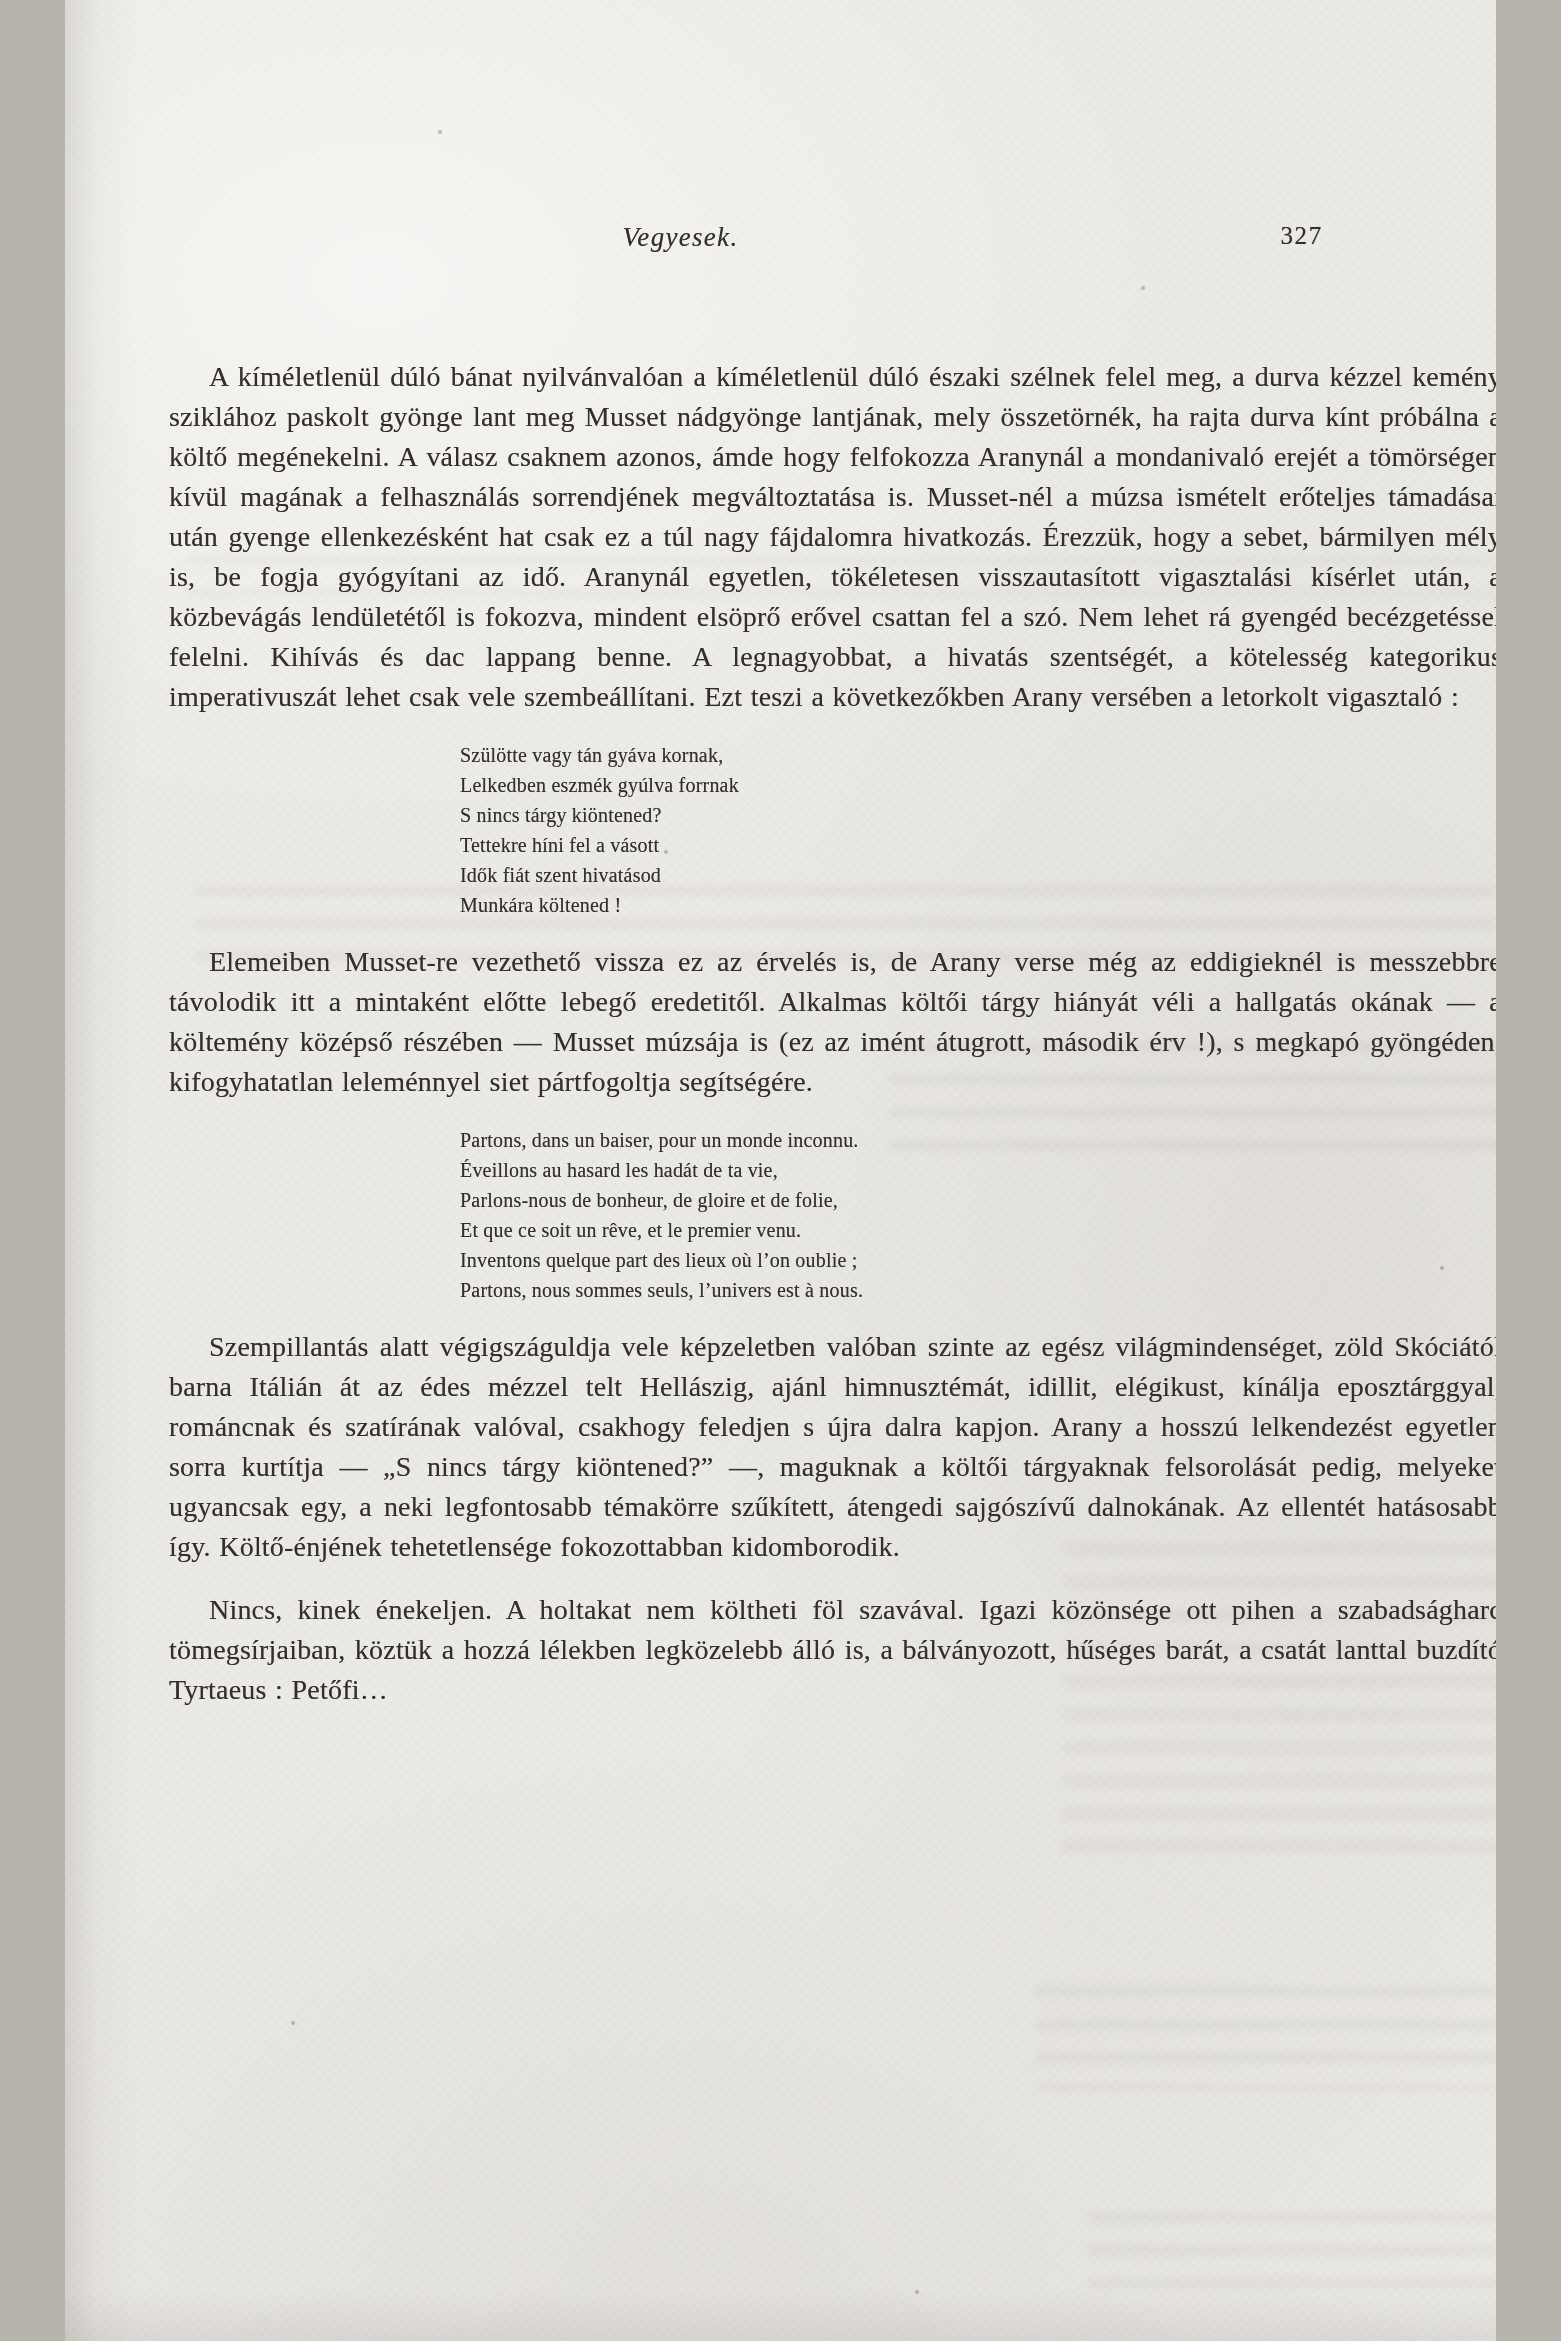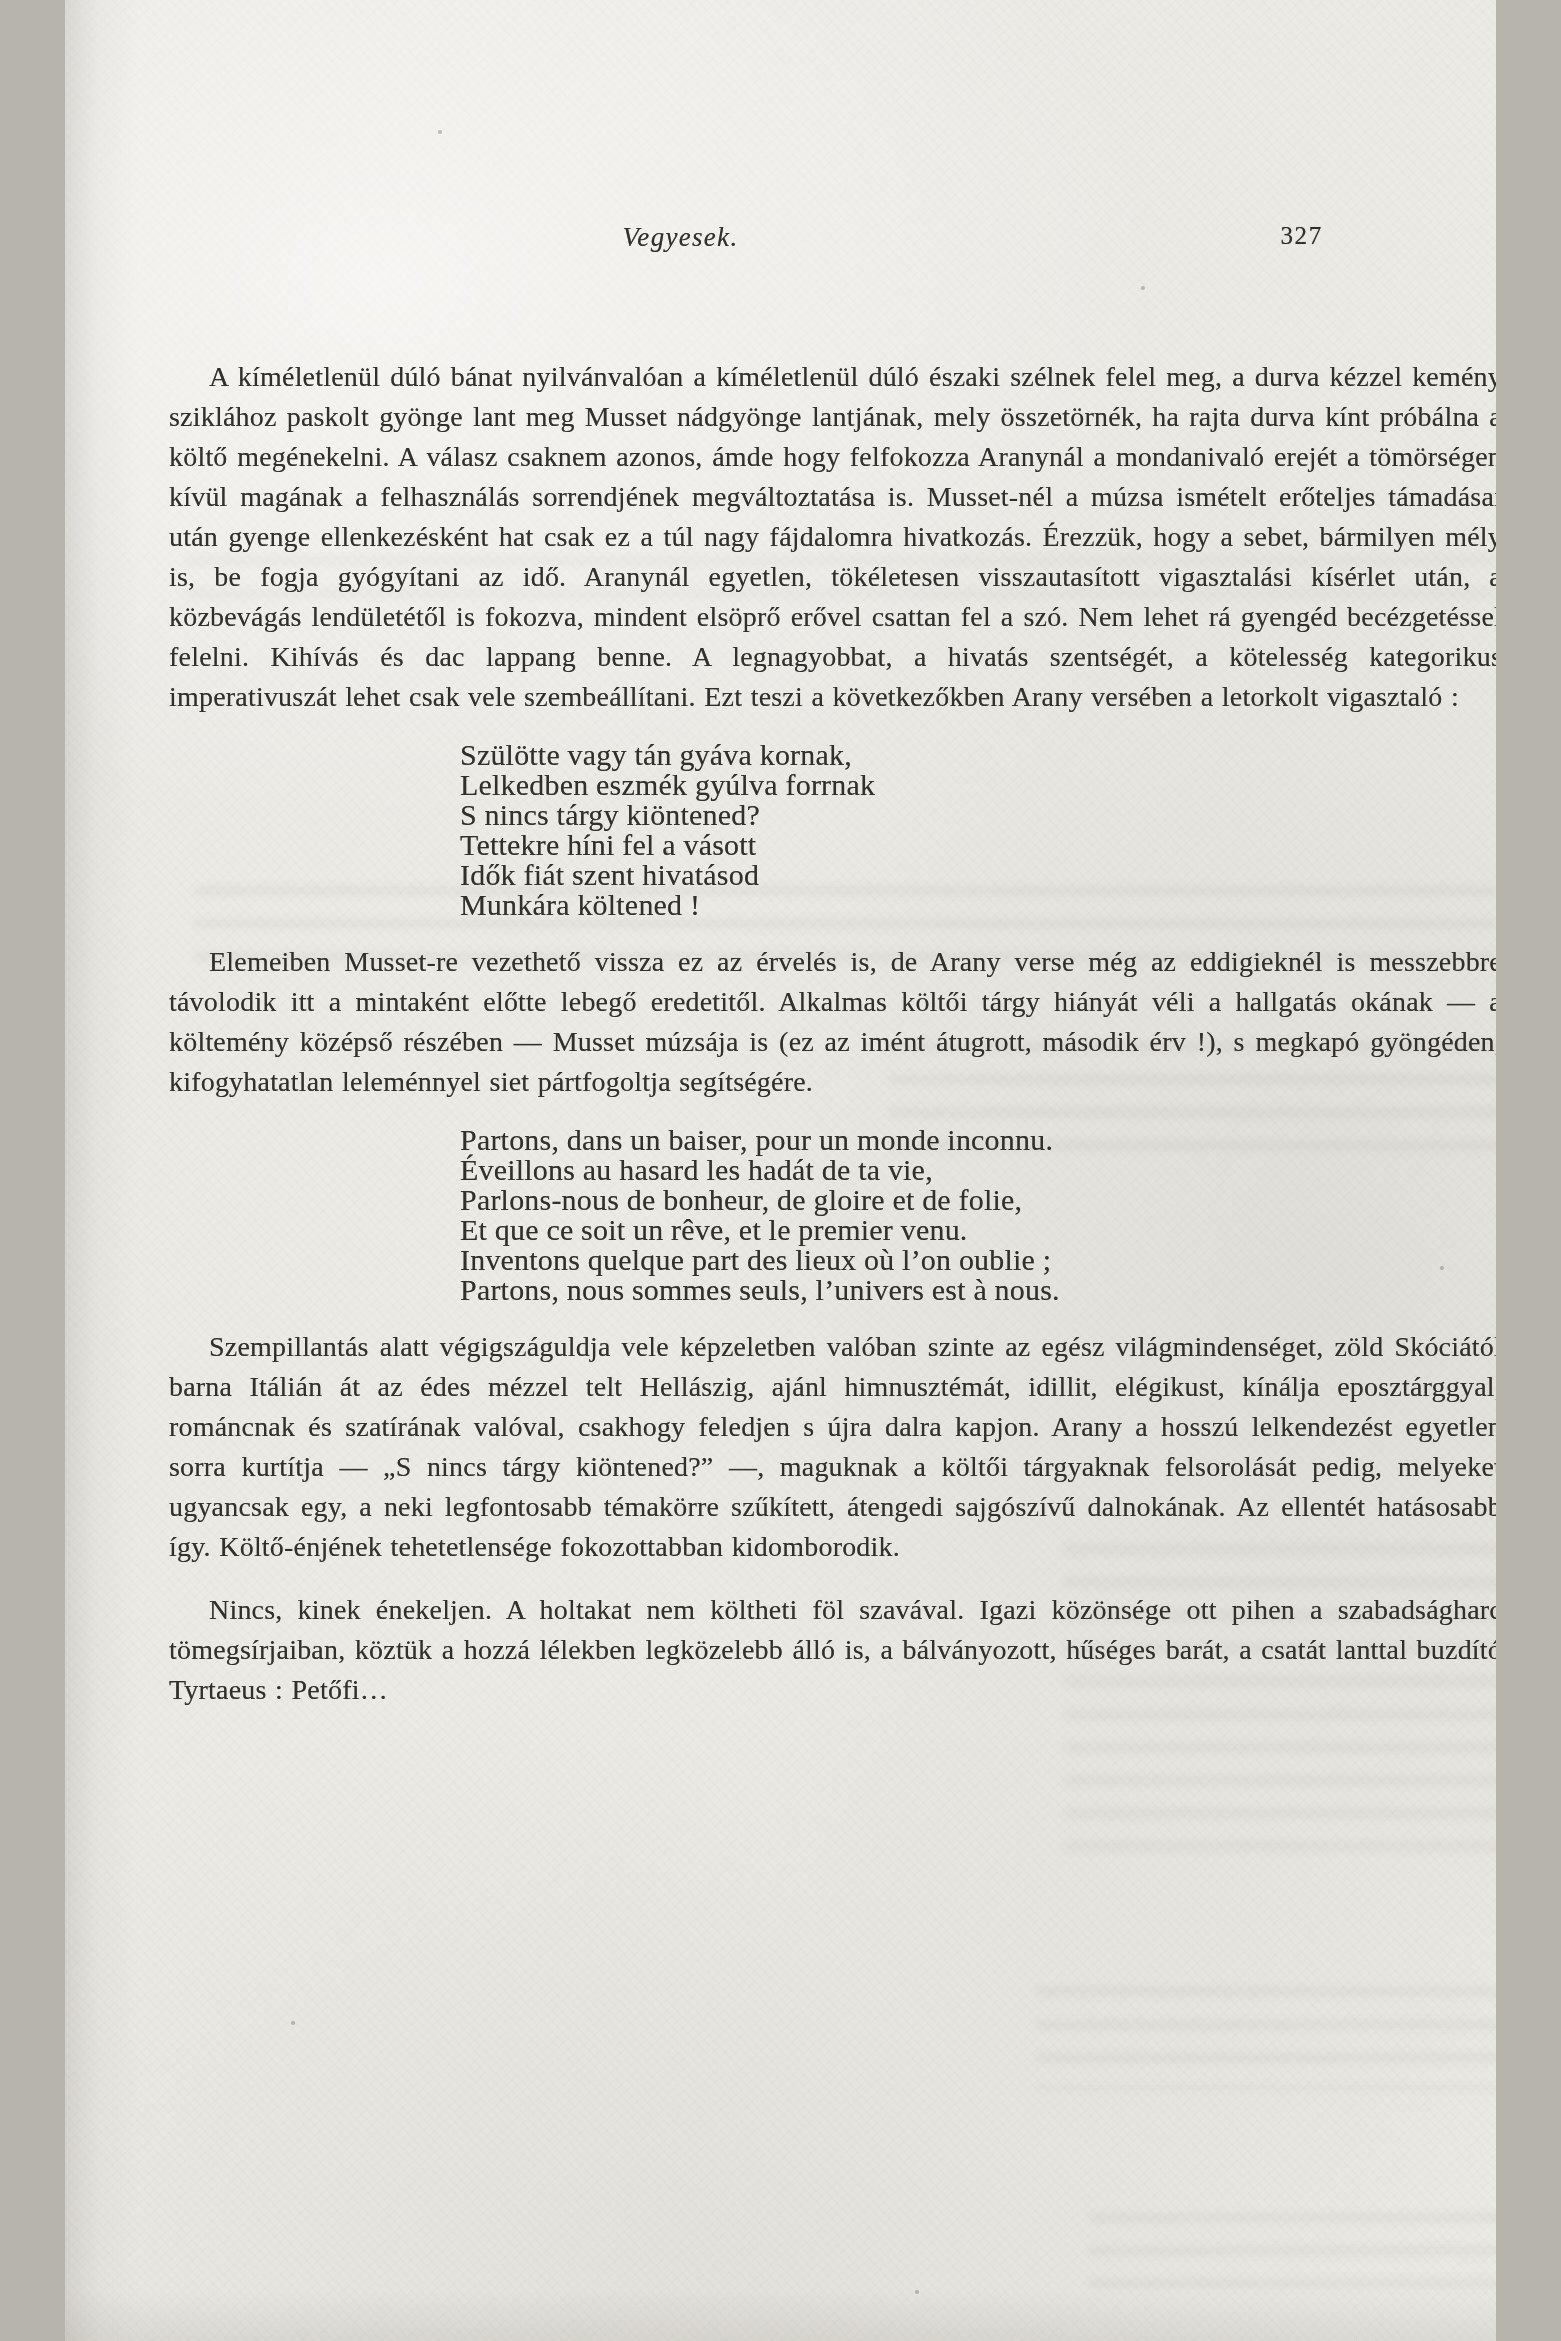--- a/index.html
+++ b/index.html
@@ -40,21 +40,21 @@
   .page-number{position:absolute;right:173px;top:0;font-size:25px;letter-spacing:1.7px;
     text-shadow:0 0 0.7px rgba(45,43,39,.6);}
   
   .content{position:absolute;left:104px;top:357px;width:1333px;}
   .content p{
     margin:0;text-align:justify;text-indent:40px;
     font-size:28px;line-height:40px;
     letter-spacing:0.2px;word-spacing:1.3px;
     text-shadow:0 0 0.6px rgba(45,43,39,.5);
   }
-  .verse{margin:22.6px 0 22.6px 291px;font-size:30px;line-height:30px;
+  .verse{margin:22.6px 0 22.6px 291px;font-size:20px;line-height:30px;
     letter-spacing:0.2px;text-shadow:0 0 0.5px rgba(45,43,39,.5);}
   .verse .vline{white-space:nowrap;}
   .verse .stanza{margin:0 0 22.6px 0;}
   .verse .stanza:last-child{margin-bottom:0;}
   .verse-4{margin-left:312px;}
   .verse em{font-style:italic;}
 </style>
 </head>
 <body>
 

